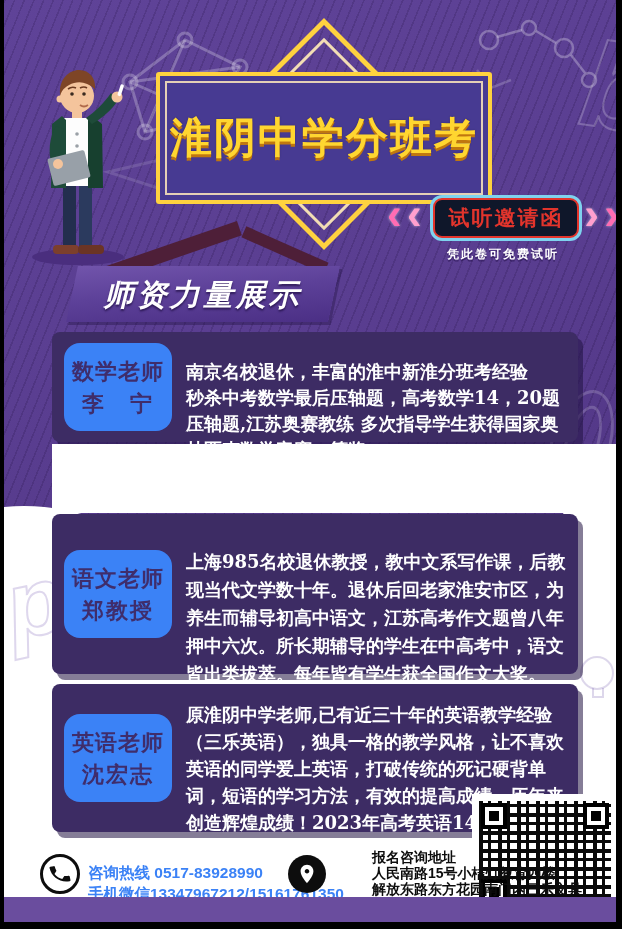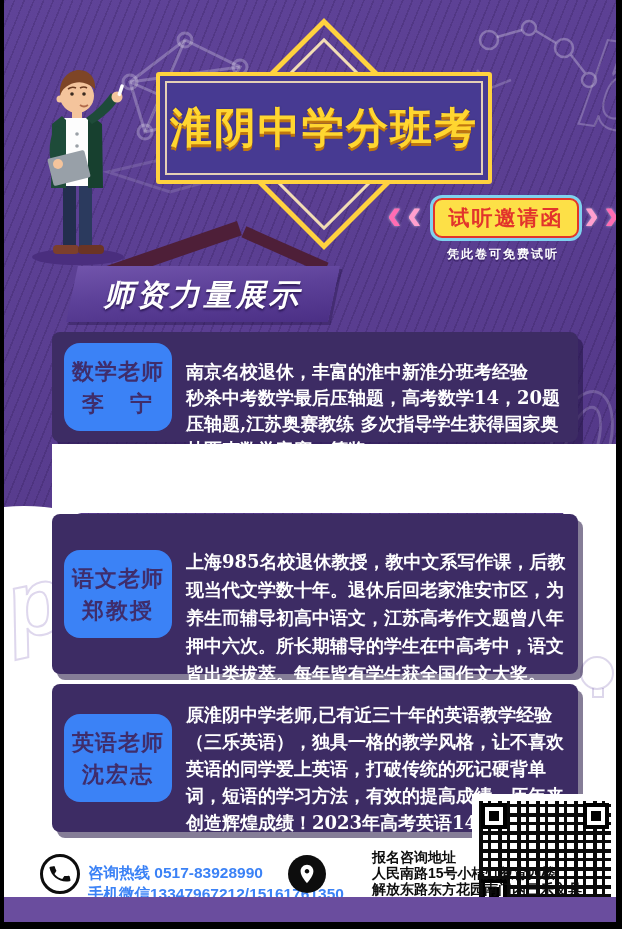--- a/index.html
+++ b/index.html
@@ -27,39 +27,39 @@
   .bulb-doodle { border:2px solid rgba(120,95,175,0.25); border-radius:50%; }
 
   
   .header { position:absolute; left:140px; top:6px; width:360px; height:258px; }
   .diamond { position:absolute; transform:rotate(45deg); }
   .diamond.d1 { left:98px; top:46px; width:164px; height:164px; border:5px solid #ffd23f; }
   .diamond.d2 { left:112px; top:60px; width:136px; height:136px; border:3px solid #f2ddb4; }
   .maroon { position:absolute; background:#4e1f38; }
   .maroon.m1 { left:-68px; top:242px; width:168px; height:15px; transform:rotate(-19deg); }
   .maroon.m2 { left:96px; top:238px; width:90px; height:12px; transform:rotate(24deg); }
-  .plate { position:absolute; left:12px; top:66px; width:336px; height:112px;
+  .plate { position:absolute; left:12px; top:66px; width:336px; height:132px;
     background:#473a92; border:4px solid #ffd23f; border-radius:3px;
     display:flex; flex-direction:column; align-items:center; justify-content:center; }
   .plate-inner { position:absolute; inset:5px; border:2px solid rgba(245,224,186,0.9);
     pointer-events:none; }
   .poster-title { font-size:42px; font-weight:900; color:#ffd630; letter-spacing:2px;
     line-height:1.08; text-shadow:0 3px 0 #c0770f, 0 0 2px rgba(0,0,0,0.25); }
   .poster-subtitle { font-size:33px; font-weight:900; color:#ffffff; letter-spacing:4px;
     margin-top:4px; text-shadow:0 3px 0 #2c1a5e; }
 
   
   .badge-group { position:absolute; left:383px; top:196px; width:232px; height:72px;
     text-align:center; }
   .chev { position:absolute; top:-8px; font-size:44px; font-weight:900; color:#ff6cb3;
     text-shadow:0 0 3px rgba(255,255,255,0.6); line-height:52px; }
   .chev.l1 { left:0; }   .chev.l2 { left:20px; color:#ff9fce; }
   .chev.r1 { right:0; }  .chev.r2 { right:20px; color:#ff9fce; }
   .badge-box { position:absolute; left:46px; top:2px; width:146px; height:40px;
-    background:#fde047; border:2.5px solid #e2342c; border-radius:9px;
+    background:#0f172a; border:2.5px solid #e2342c; border-radius:9px;
     box-shadow:0 0 0 3px #7fd2ee; display:flex; align-items:center; justify-content:center; }
   .badge-text { color:#e2342c; font-size:21px; font-weight:900; letter-spacing:2px; }
   .badge-note { position:absolute; left:0; right:0; top:50px; color:#ffffff;
     font-size:12px; font-weight:900; letter-spacing:2px;
     text-shadow:0 2px 0 rgba(40,20,80,0.6); }
 
   
   .band { position:absolute; left:68px; top:266px; width:262px; height:56px;
     transform:skewX(-12deg);
     background:linear-gradient(175deg,#7154ab 0%, #5d4199 45%, #4b2f85 100%);

